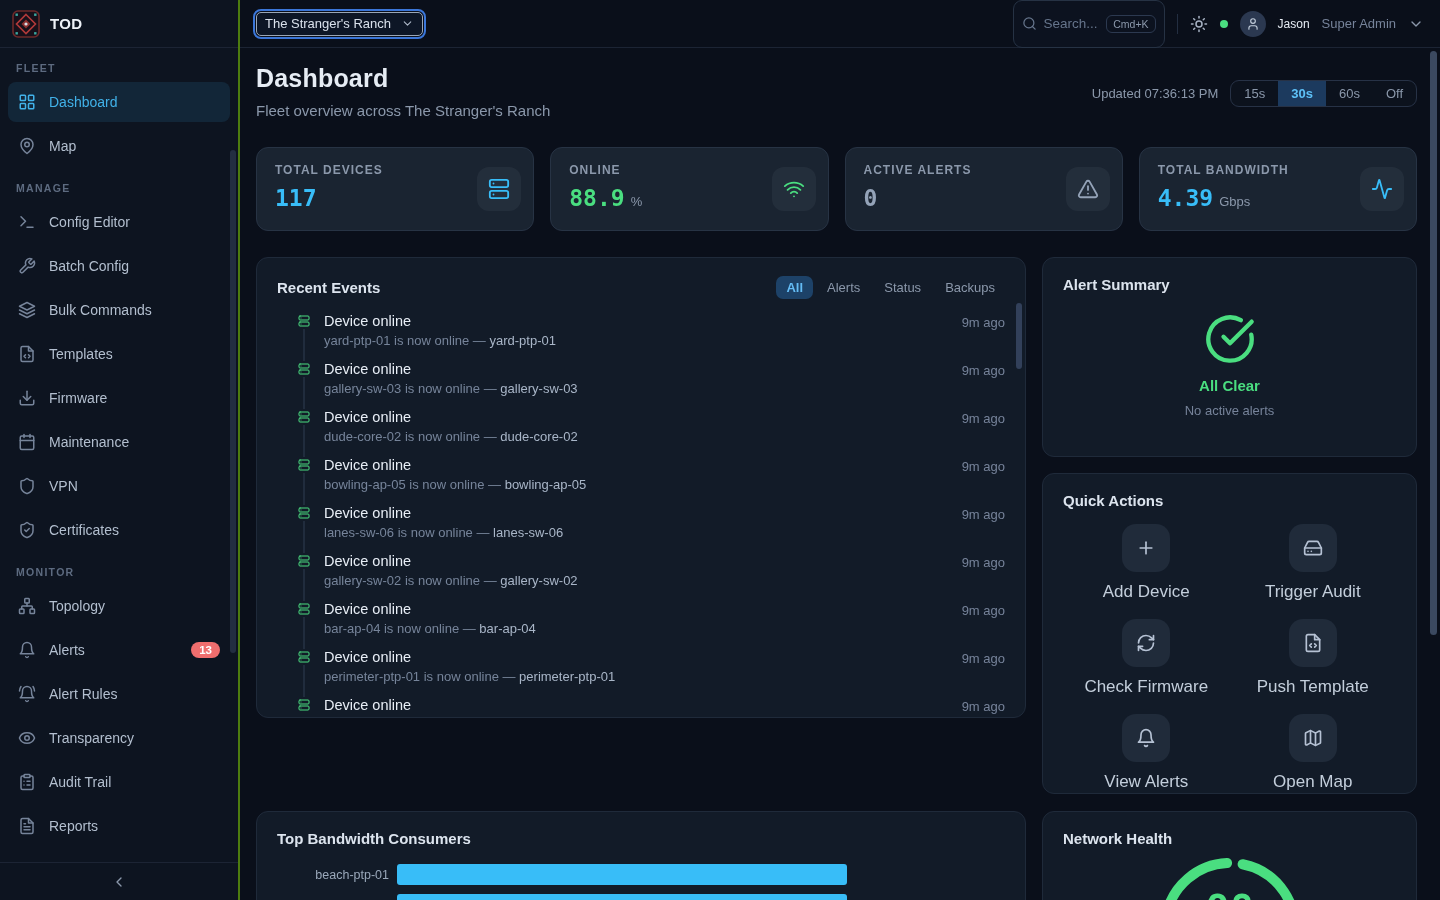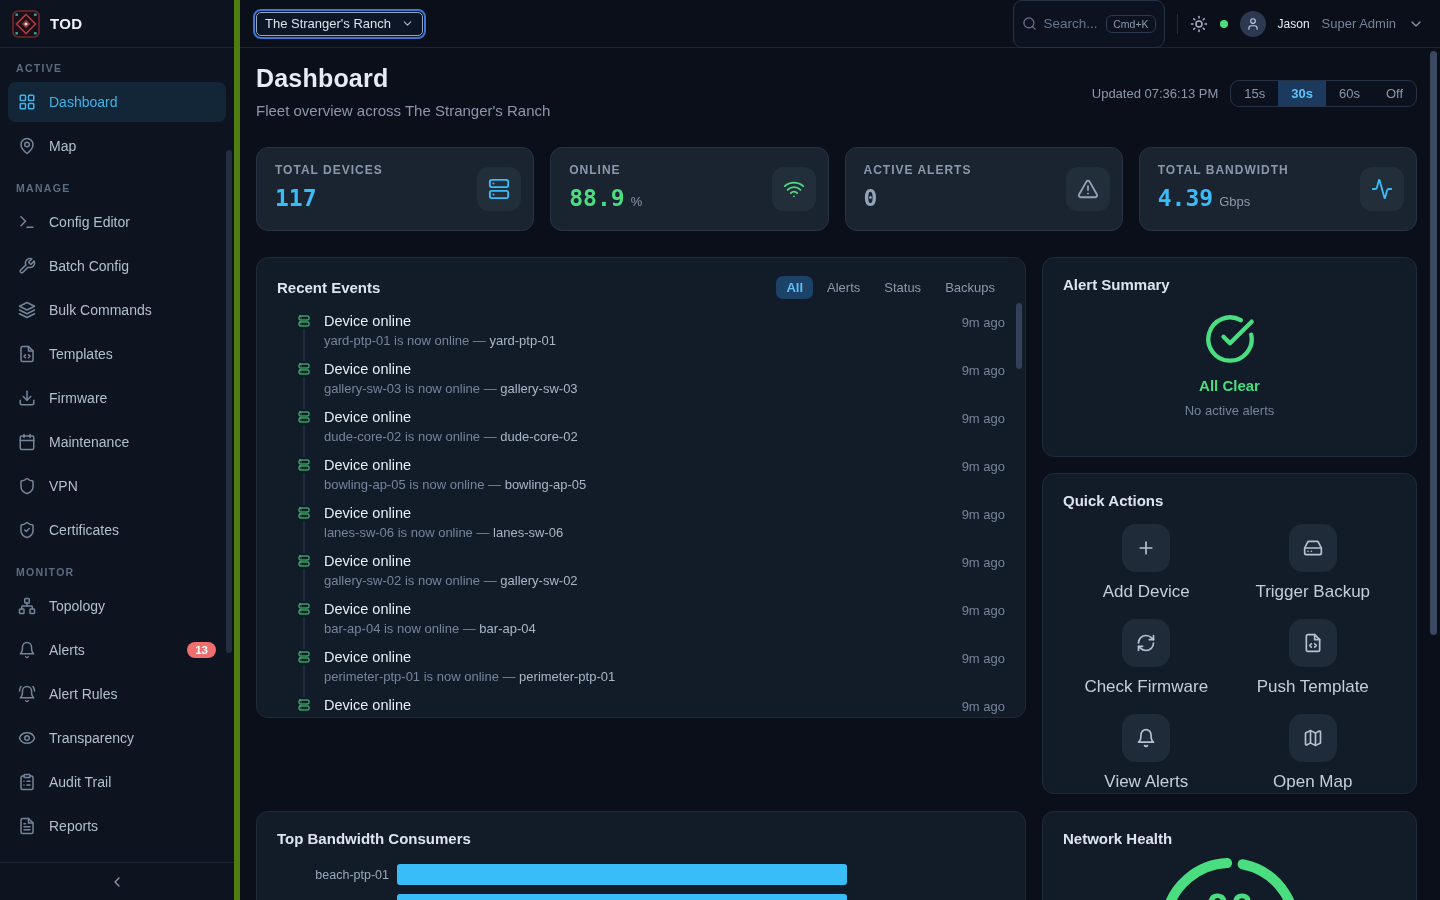--- a/index.html
+++ b/index.html
@@ -7,21 +7,21 @@
   body {
     background:#0a0f1a; color:#e6ecf4;
     font-family:"Liberation Sans", sans-serif; position:relative;
   }
   .icon { display:inline-flex; align-items:center; justify-content:center; flex:0 0 auto; }
   .icon svg { width:100%; height:100%; display:block; }
 
   
   .sidebar {
     position:absolute; left:0; top:0; width:240px; height:900px;
-    background:#0d1420; border-right:6px solid #4d7c0f;
+    background:#0d1420; border-right:2px solid #4d7c0f;
     display:flex; flex-direction:column; z-index:3;
   }
   .sidebar-header {
     height:48px; display:flex; align-items:center; gap:10px;
     padding:0 12px; border-bottom:1px solid #1c2434; flex:0 0 auto;
   }
   .brand-name { font-size:15px; font-weight:700; letter-spacing:.4px; color:#eef2f8; }
   .sidebar-nav { flex:1 1 auto; padding:14px 8px 0; overflow:hidden; }
   .nav-label {
     font-size:10.5px; font-weight:700; letter-spacing:1.3px;
@@ -208,21 +208,21 @@
         <rect x="3.5" y="3.5" width="2.4" height="2.4" fill="#3aa8a0"></rect>
         <rect x="22.1" y="3.5" width="2.4" height="2.4" fill="#3aa8a0"></rect>
         <rect x="3.5" y="22.1" width="2.4" height="2.4" fill="#3aa8a0"></rect>
         <rect x="22.1" y="22.1" width="2.4" height="2.4" fill="#3aa8a0"></rect>
       </svg>
     </span>
     <span class="brand-name">TOD</span>
   </div>
   <nav class="sidebar-nav" id="sidebar-nav">
       <div class="nav-section">
-        <div class="nav-label">ACTIVE</div>
+        <div class="nav-label">FLEET</div>
         <div class="nav-item active">
           <span class="icon" style="width: 18px; height: 18px;">
             <svg viewBox="0 0 24 24" fill="none" stroke="currentColor" stroke-width="2" stroke-linecap="round" stroke-linejoin="round">
               <rect x="3" y="3" width="7" height="7" rx="1"></rect>
               <rect x="14" y="3" width="7" height="7" rx="1"></rect>
               <rect x="14" y="14" width="7" height="7" rx="1"></rect>
               <rect x="3" y="14" width="7" height="7" rx="1"></rect>
             </svg>
           </span>
           <span>Dashboard</span>
@@ -715,21 +715,21 @@
               <div class="qa-tile">
                 <span class="icon" style="width: 20px; height: 20px;">
                   <svg viewBox="0 0 24 24" fill="none" stroke="currentColor" stroke-width="2" stroke-linecap="round" stroke-linejoin="round">
                     <line x1="22" y1="12" x2="2" y2="12"></line>
                     <path d="M5.45 5.11 2 12v6a2 2 0 0 0 2 2h16a2 2 0 0 0 2-2v-6l-3.45-6.89A2 2 0 0 0 16.76 4H7.24a2 2 0 0 0-1.79 1.11z"></path>
                     <path d="M6 16h.01"></path>
                     <path d="M10 16h.01"></path>
                   </svg>
                 </span>
               </div>
-              <div class="qa-label">Trigger Backup</div>
+              <div class="qa-label">Trigger Audit</div>
             </div>
             <div class="qa-action">
               <div class="qa-tile">
                 <span class="icon" style="width: 20px; height: 20px;">
                   <svg viewBox="0 0 24 24" fill="none" stroke="currentColor" stroke-width="2" stroke-linecap="round" stroke-linejoin="round">
                     <path d="M3 12a9 9 0 0 1 9-9 9.75 9.75 0 0 1 6.74 2.74L21 8"></path>
                     <path d="M21 3v5h-5"></path>
                     <path d="M21 12a9 9 0 0 1-9 9 9.75 9.75 0 0 1-6.74-2.74L3 16"></path>
                     <path d="M3 21v-5h5"></path>
                   </svg>

